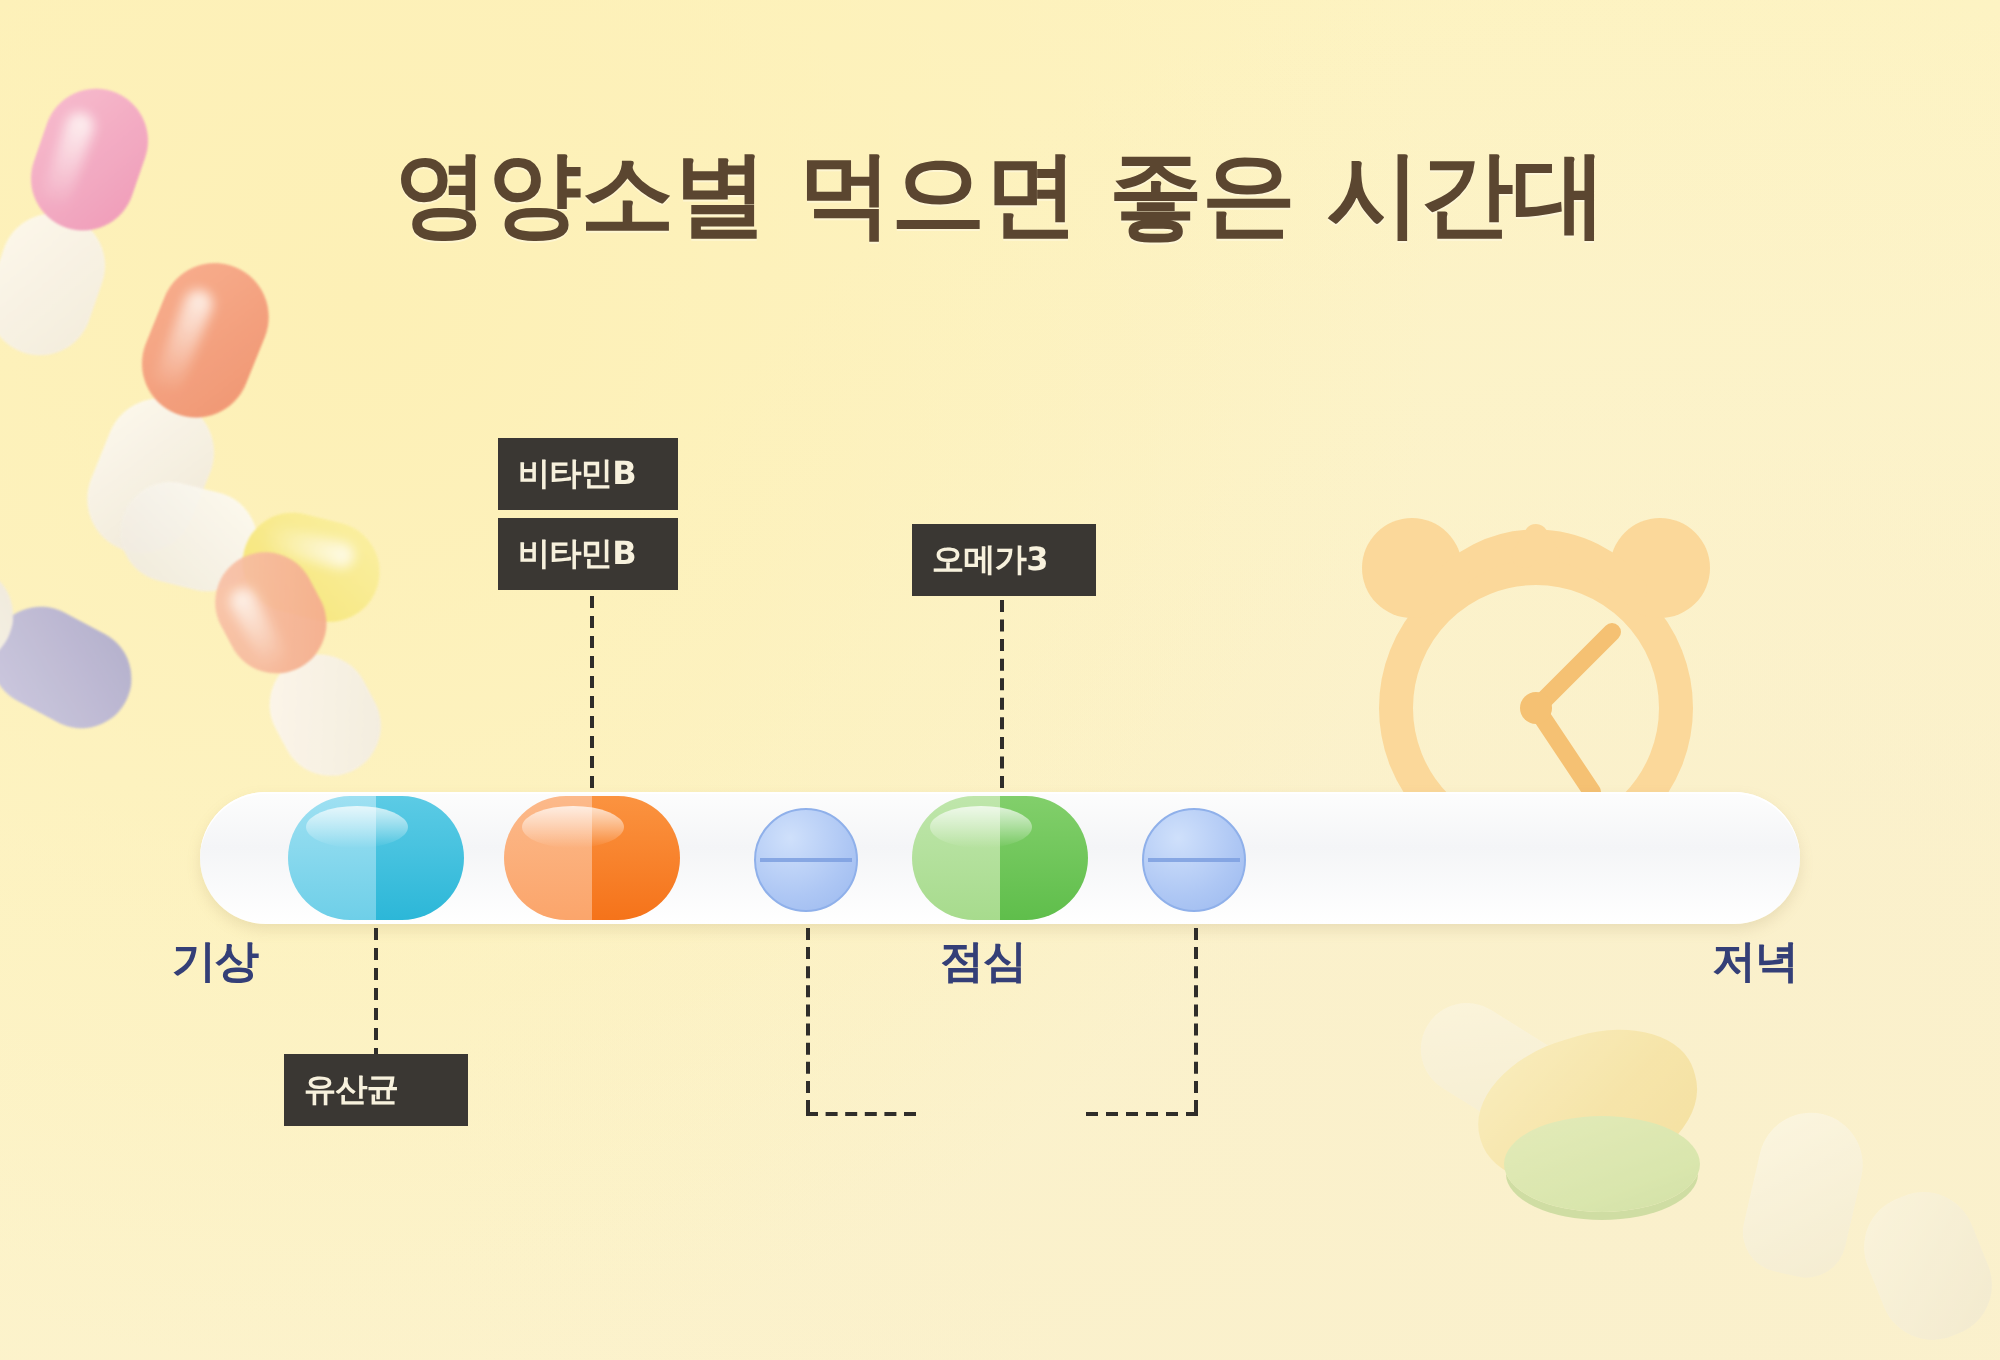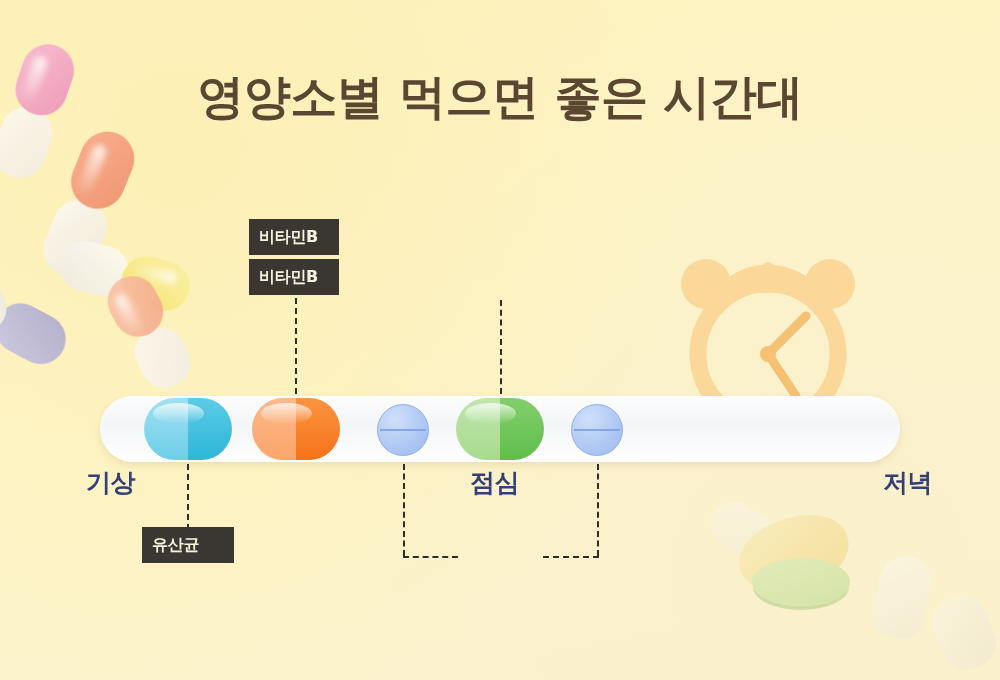--- a/index.html
+++ b/index.html
@@ -253,29 +253,29 @@
   #dash-probiotic   { left: 187px; top: 464px; height: 76px; }
   #dash-iron-left   { left: 403px; top: 464px; height: 92px; }
   #dash-iron-right  { left: 597px; top: 464px; height: 92px; }
   #dash-iron-bar-l  { left: 403px; top: 556px; width: 55px; }
   #dash-iron-bar-r  { left: 543px; top: 556px; width: 56px; }
 
   
   .time-label {
     position: absolute;
     top: 466px;
-    font-size: 25px;
+    font-size: 22px;
     font-weight: 700;
     color: #343f77;
     letter-spacing: -0.5px;
     white-space: nowrap;
   }
   #time-morning { left: 86px; }
   #time-lunch   { left: 470px; }
-  #time-evening { left: 883px; }
+  #time-evening { left: 856px; }
 </style>
 </head>
 <body>
 
 <div id="infographic">
 
   <div class="bg-capsule" id="cap-pink">
     <div class="cap-bot"></div>
     <div class="cap-top"></div>
     <div class="gloss"></div>
@@ -323,20 +323,21 @@
         <line x1="110" y1="104" x2="138" y2="146"></line>
       </g>
       <circle cx="110" cy="104" r="8" fill="#f5c173"></circle>
     </svg>
   </div>
 
   <div id="page-title">영양소별 먹으면 좋은 시간대</div>
 
   <div class="chip" id="chip-vitamin-b">비타민B</div>
   <div class="chip" id="chip-vitamin-c">비타민B</div>
+  <div class="chip" id="chip-omega3">오메가3</div>
 
   <div class="dash-v" id="dash-vitamin"></div>
   <div class="dash-v" id="dash-omega"></div>
 
   <div id="timeline-bar"></div>
 
   <div class="pill-capsule" id="pill-probiotic">
     <div class="half-l"></div>
     <div class="half-r"></div>
     <div class="shine"></div>

